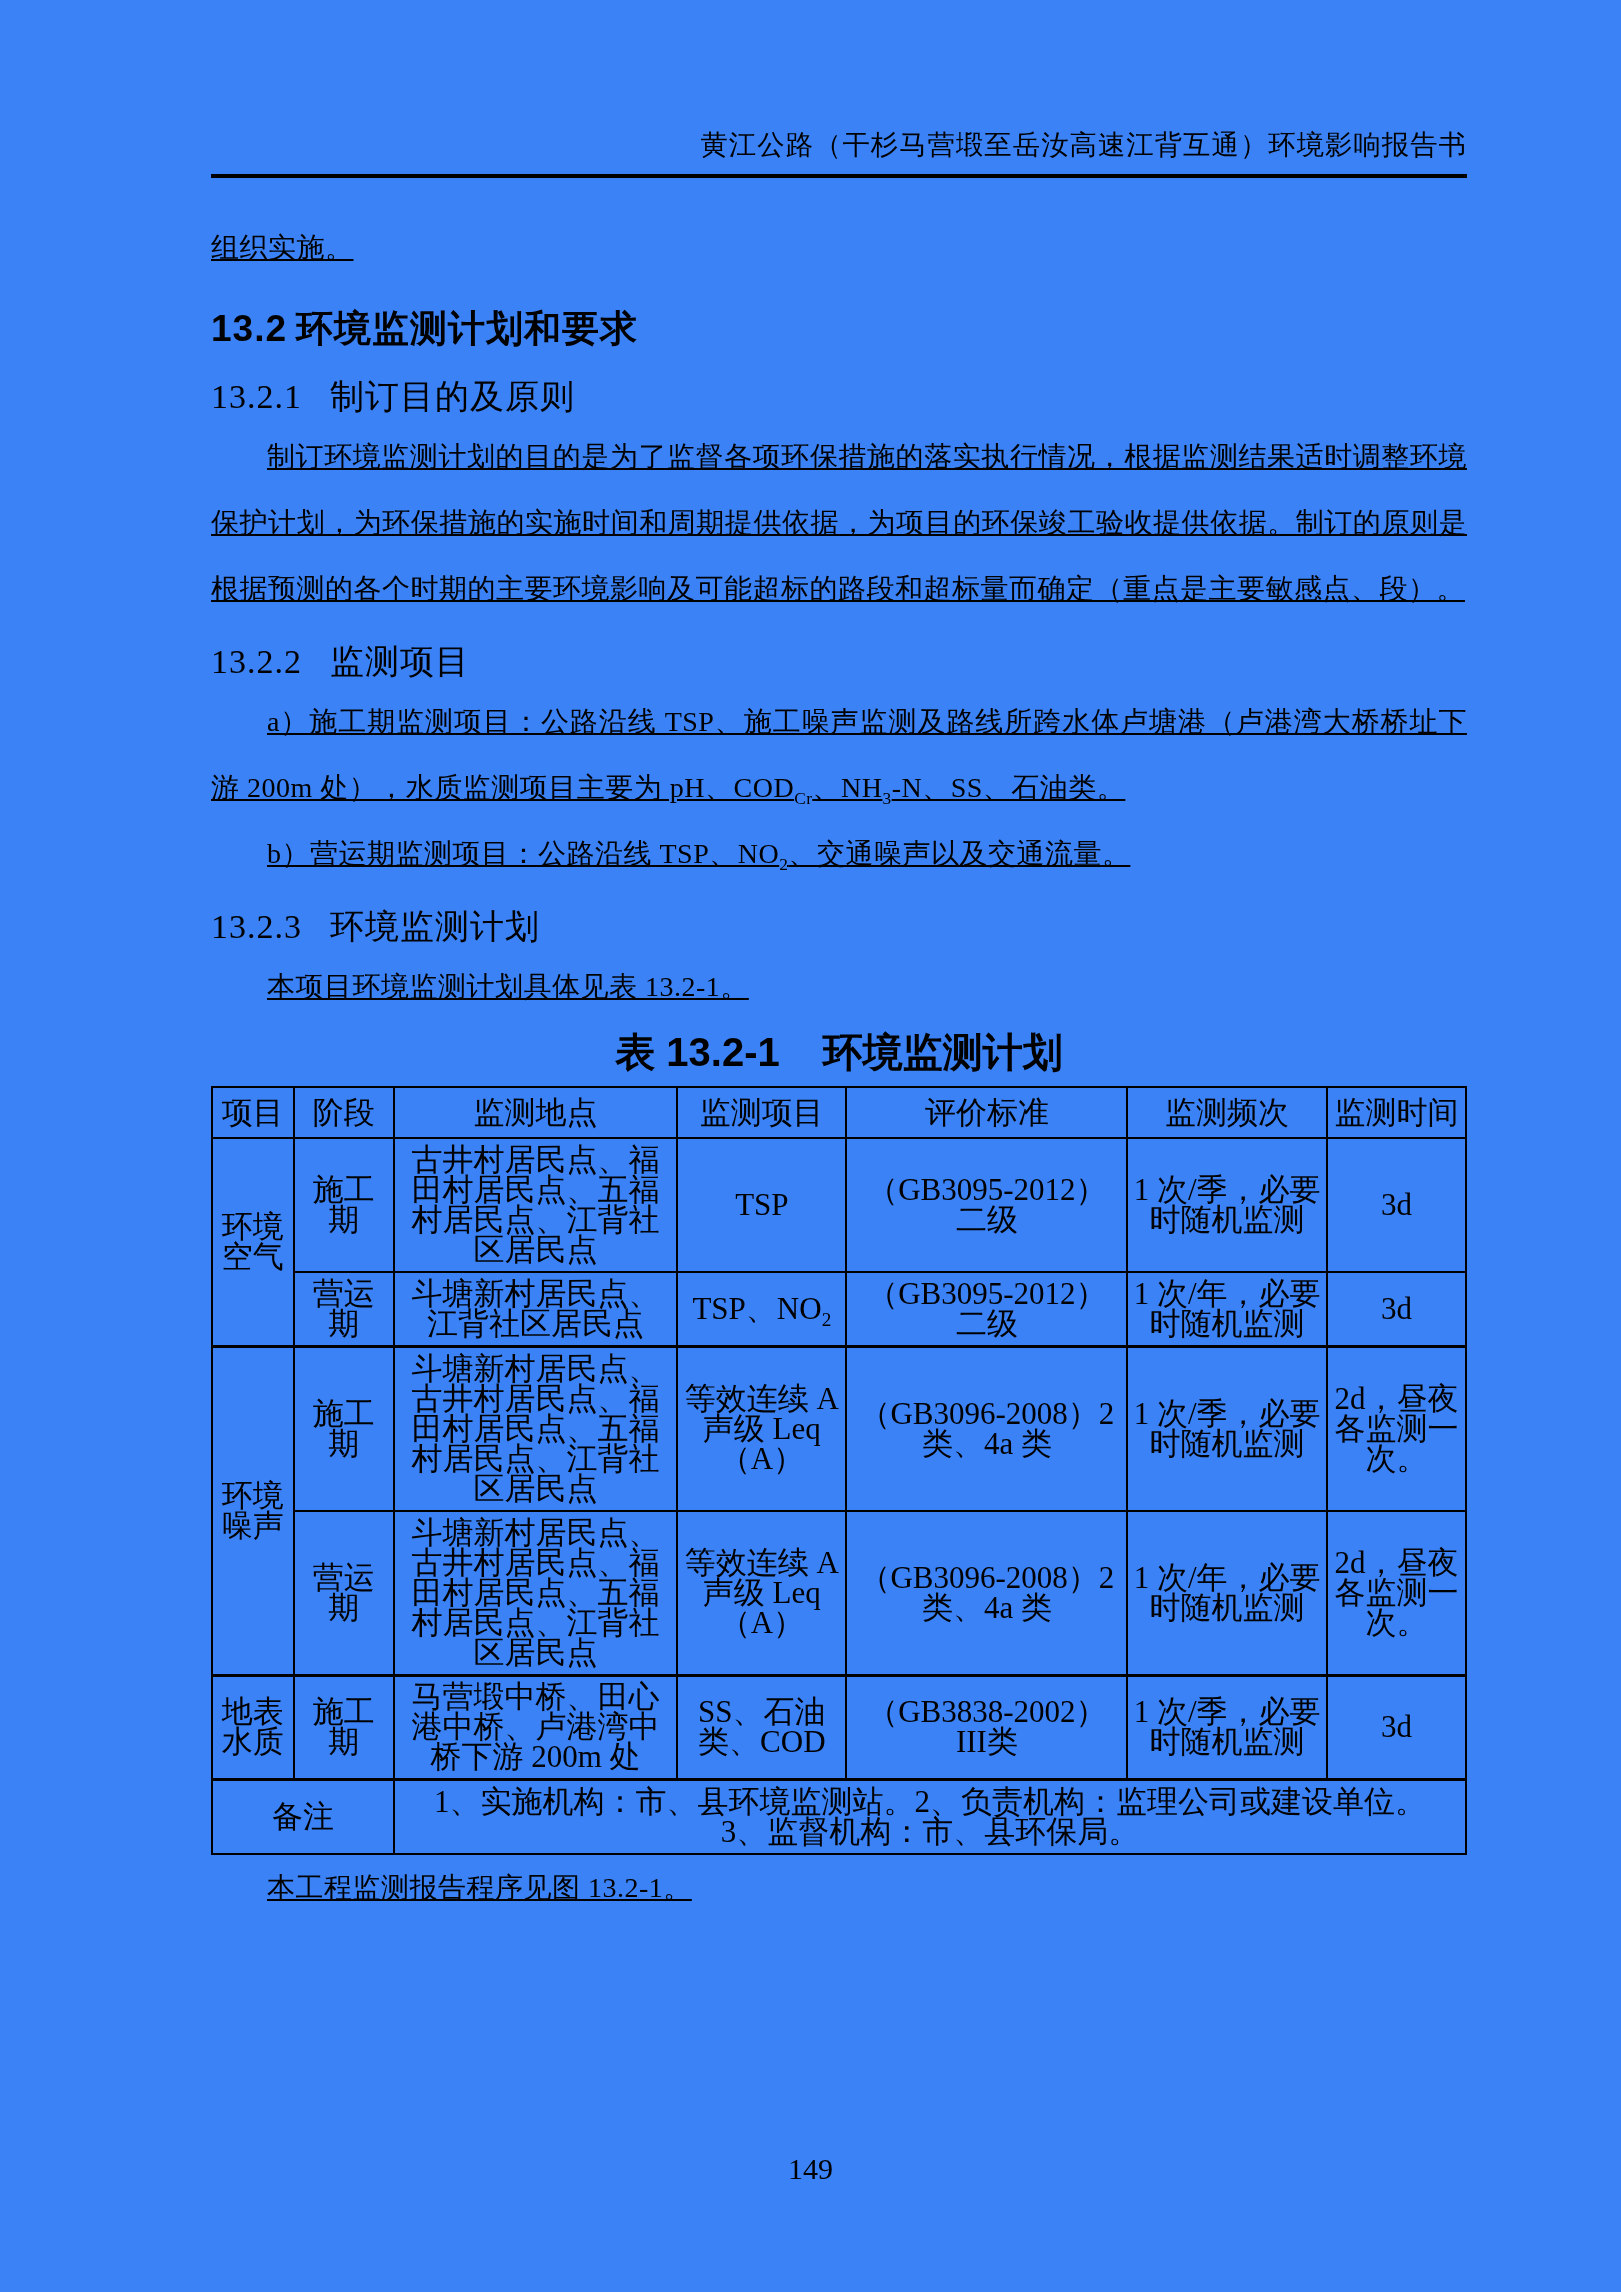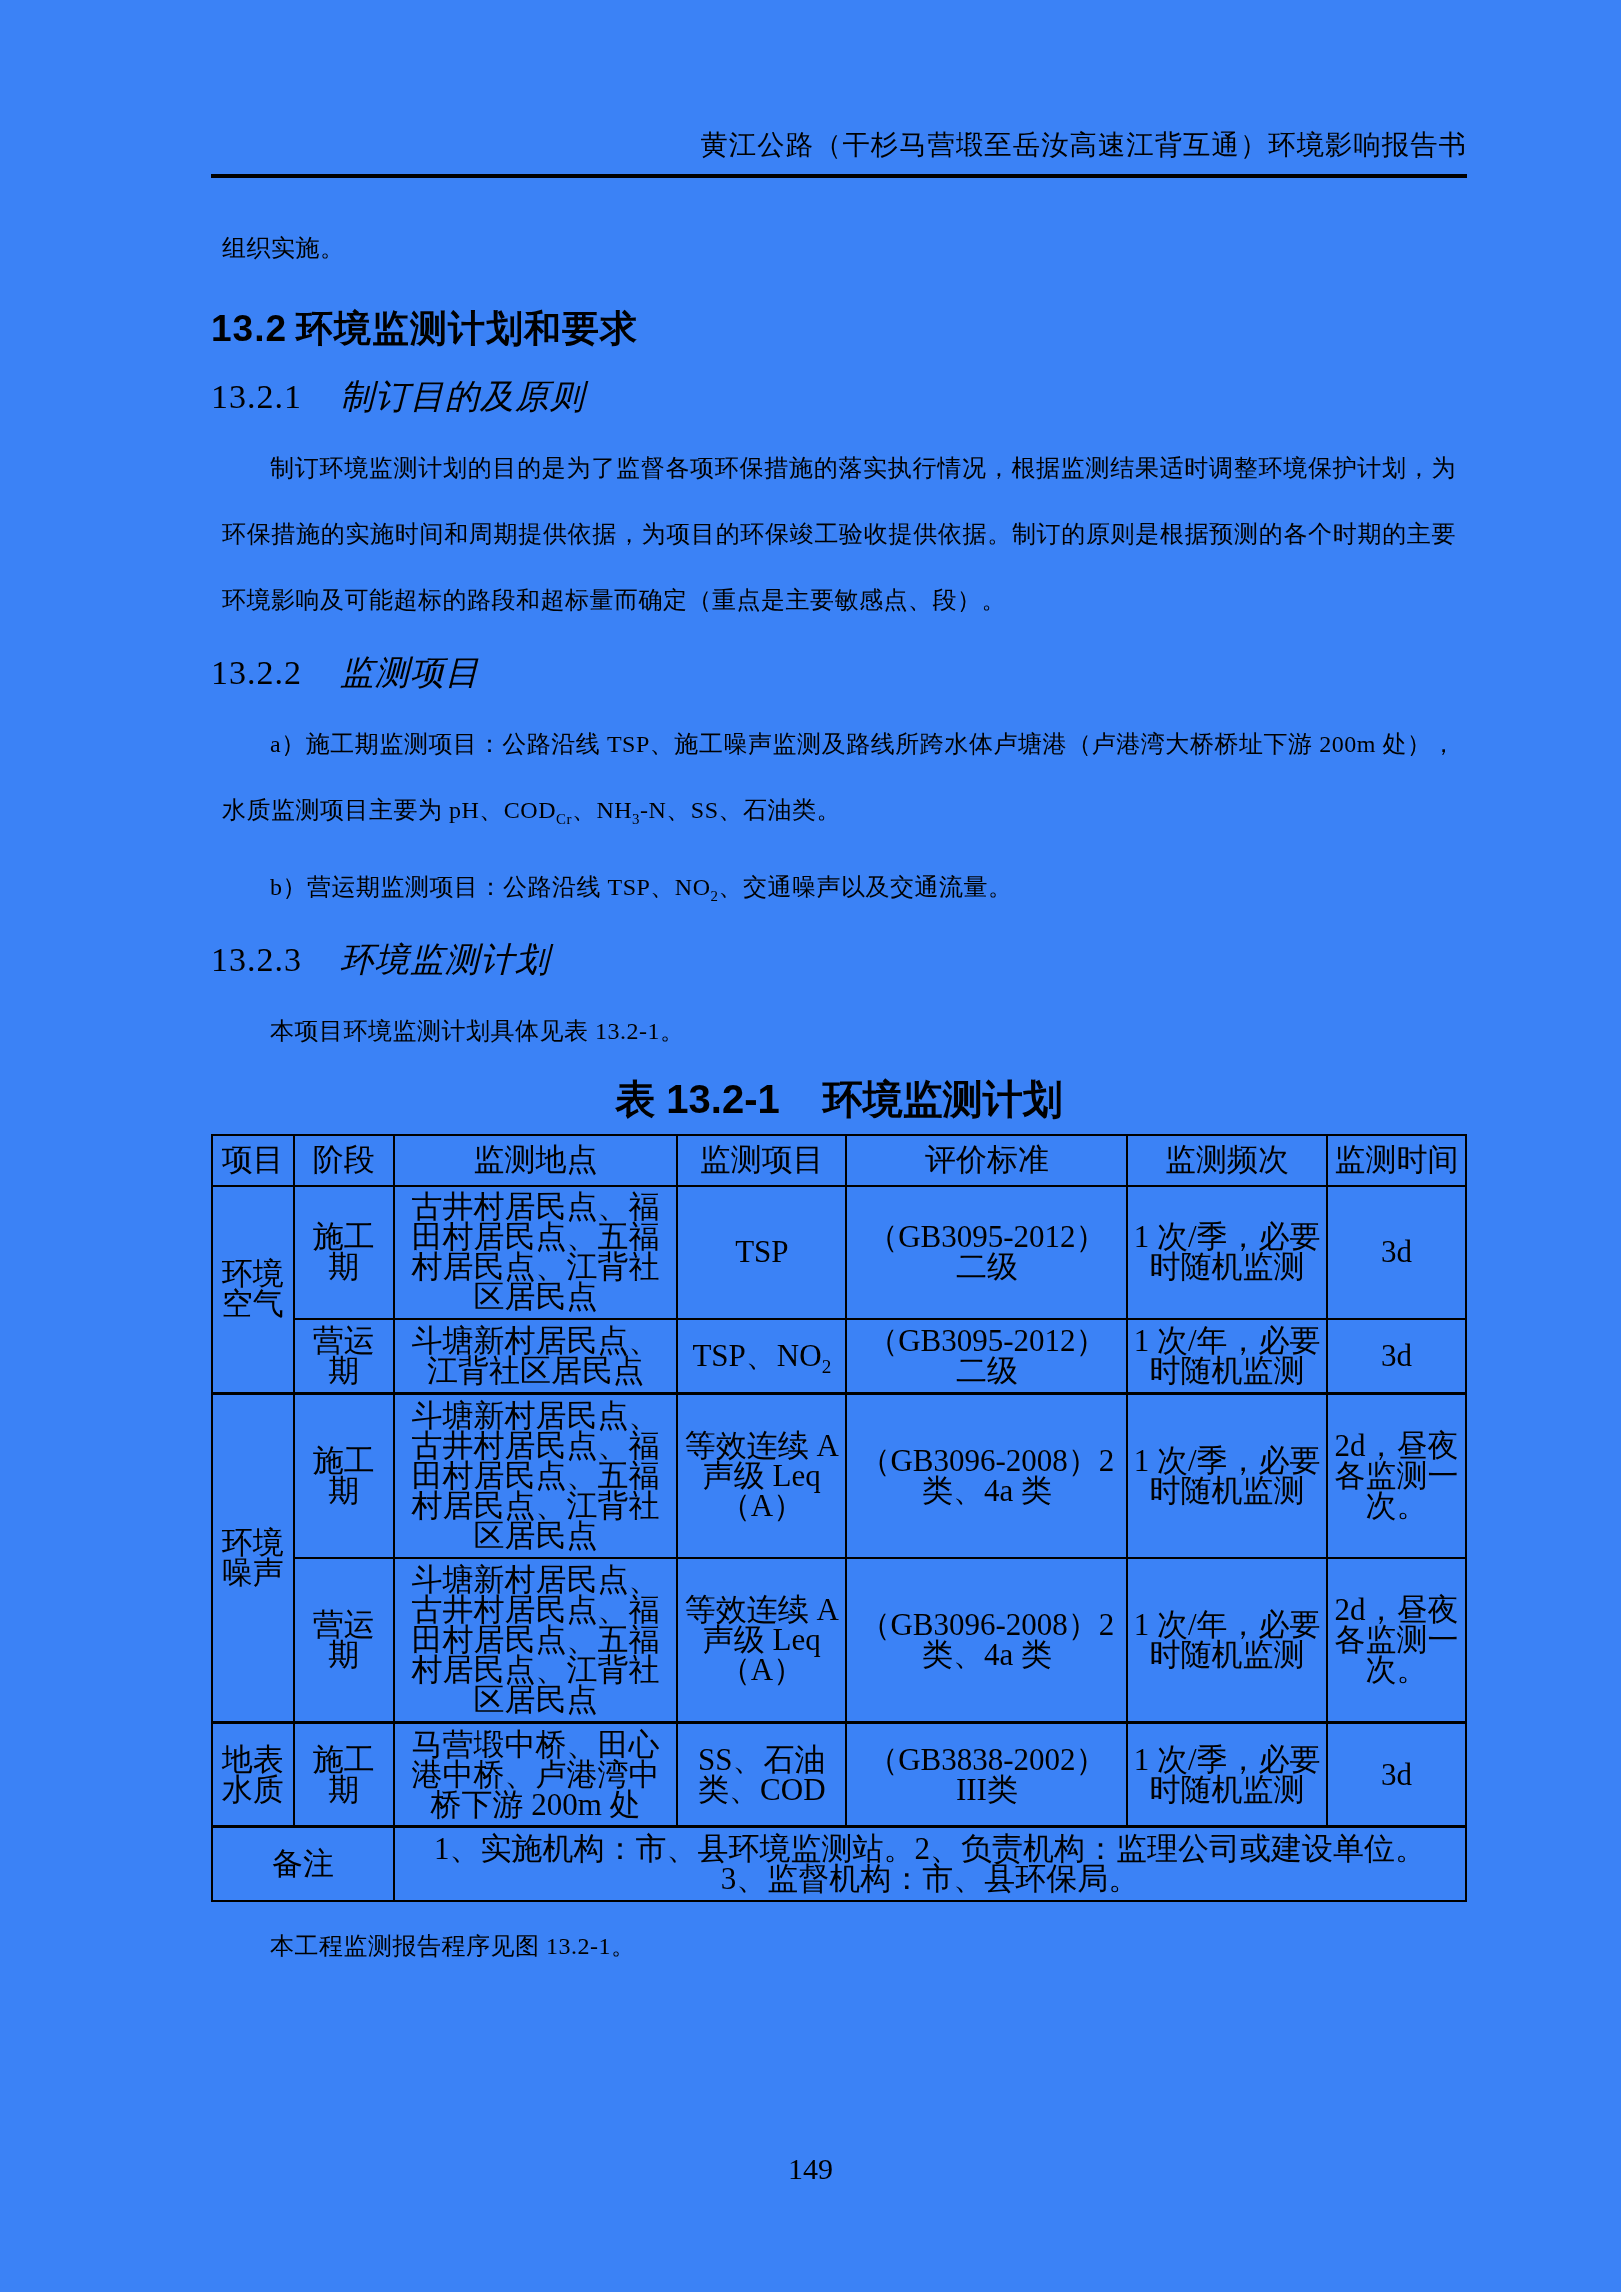--- a/index.html
+++ b/index.html
@@ -25,25 +25,26 @@
     letter-spacing: 1px;
   }
   .doc-header-rule {
     margin-top: 11.8px;
     border-bottom: 4.9px solid #000;
     height: 0;
   }
 
   
   .body-para {
-    margin: 11px;
-    font-size: 24px;
+    margin: 0;
+    font-size: 28px;
     line-height: 66px;
     text-align: justify;
     letter-spacing: 0.5px;
+    text-decoration: underline;
   }
   .first-para { margin-top: 37px; }
   .indent { text-indent: 2em; }
 
   sub { font-size: 62%; line-height: 0; }
 
   h2.sec-heading {
     margin: 19.6px 0 0 0;
     font-family: "Liberation Sans", "DejaVu Sans", sans-serif;
     font-weight: bold;
@@ -53,21 +54,21 @@
   }
   h2.sec-heading .h-txt { margin-left: 9px; }
 
   h3.sub-heading {
     margin: 11.8px 0 0 0;
     font-weight: normal;
     font-size: 34px;
     line-height: 55px;
     letter-spacing: 1px;
   }
-  h3.sub-heading .h-txt { margin-left: 38px; font-style: italic; }
+  h3.sub-heading .h-txt { margin-left: 28px; }
 
   
   .table-caption {
     margin-top: 7.8px;
     text-align: center;
     font-family: "Liberation Sans", "DejaVu Sans", sans-serif;
     font-weight: bold;
     font-size: 40px;
     line-height: 49px;
   }

